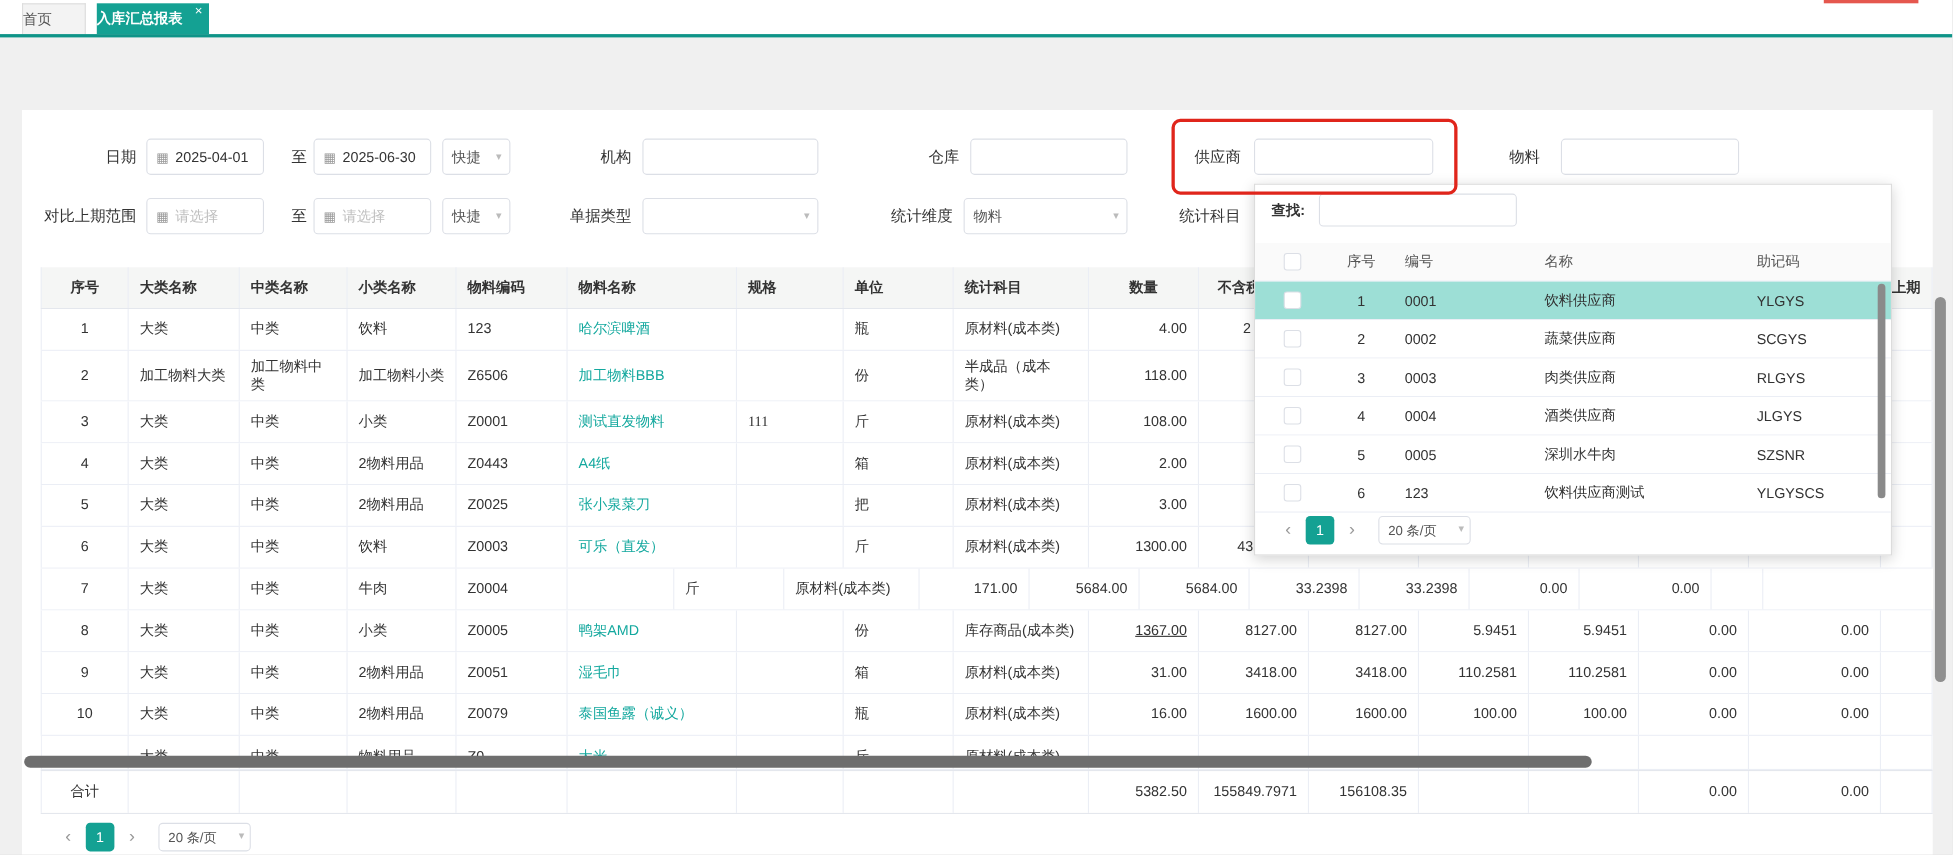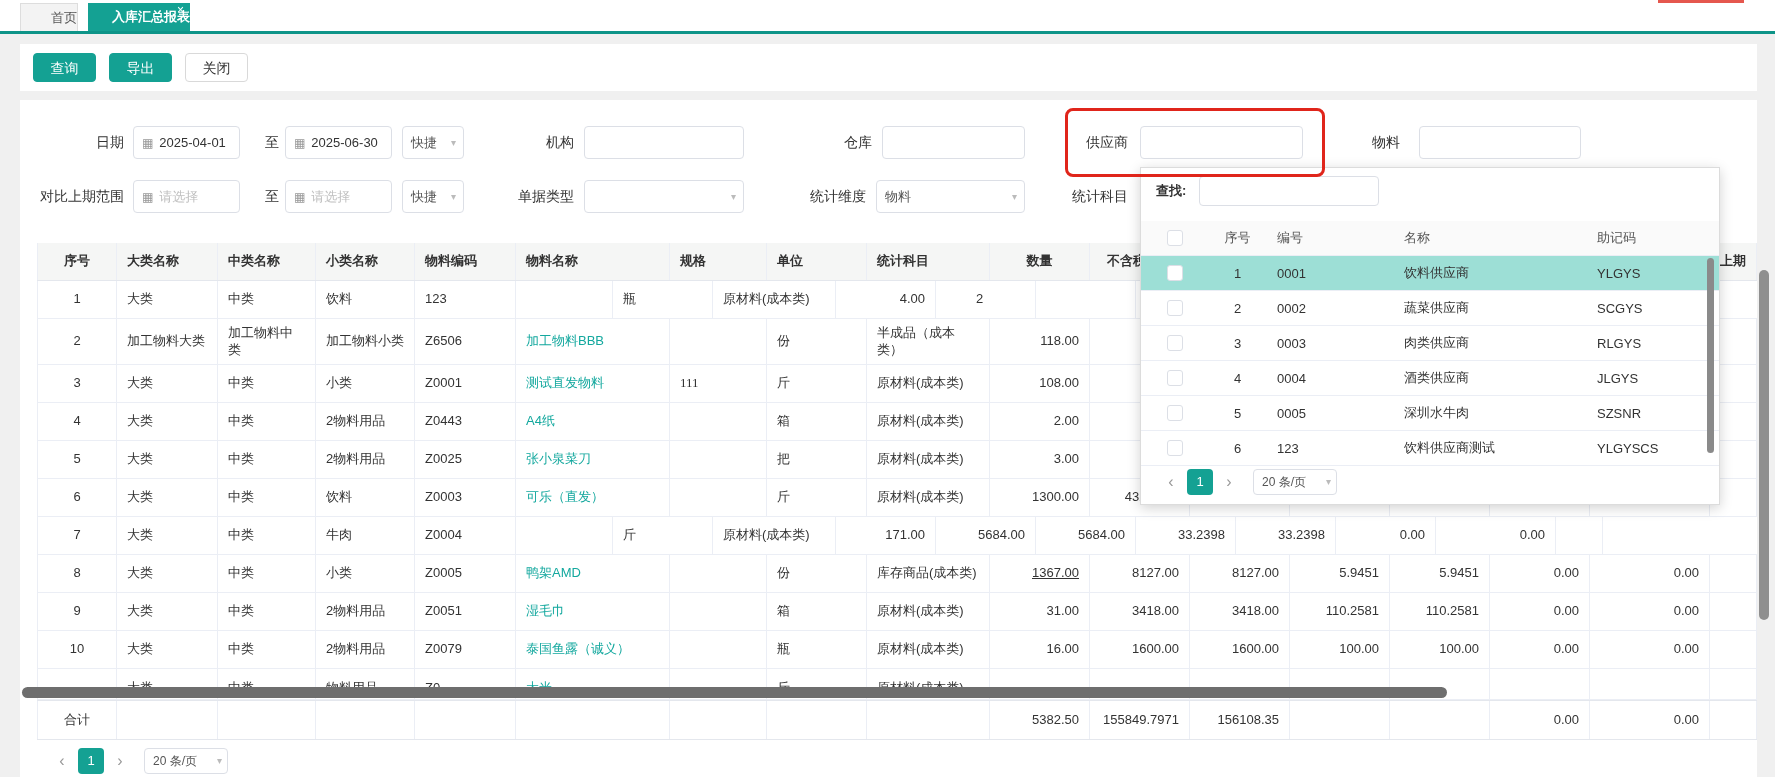--- a/index.html
+++ b/index.html
@@ -1,21 +1,21 @@
 <!DOCTYPE html>
 <html><head>
 <meta charset="utf-8">
 <style>
   * { margin:0; padding:0; box-sizing:border-box; }
   body { background:#d8d8d8; font-family:"Liberation Sans","DejaVu Sans",sans-serif; }
   .canvas { position:relative; width:1775px; height:777px; background:#f0f0f0; overflow:hidden; }
 
   
   .tabbar { position:absolute; left:0; top:0; width:1775px; height:31px; background:#fff; }
-  .tab { position:absolute; top:3px; height:28px; line-height:28px; font-size:13px; text-align:right; cursor:pointer; }
+  .tab { position:absolute; top:3px; height:28px; line-height:28px; font-size:13px; text-align:left; cursor:pointer; }
   .tab.home { left:20px; width:58px; background:#f3f3f3; border:1px solid #ddd; border-bottom:none; color:#555; }
   .tab.active { left:88px; width:102px; background:#14a193; color:#fff; font-weight:bold; }
   .tab .close { position:absolute; right:6px; top:-7px; font-size:12px; font-weight:normal; color:#fff; }
   .tealbar { position:absolute; left:0; top:31px; width:1775px; height:3px; background:#0e9488; }
   .top-red-line { position:absolute; left:1658px; top:0; width:86px; height:3px; background:#e0392f; opacity:.85; }
 
   
   .panel1 { position:absolute; left:20px; top:44px; width:1737px; height:47px; background:#fff; }
   .btn { position:absolute; top:9px; height:29px; width:63px; font-size:14px; border-radius:4px; text-align:center; line-height:29px; cursor:pointer; }
   .btn.primary { background:#14a193; color:#fff; border:1px solid #14a193; }
@@ -86,25 +86,20 @@
   <div class="tabbar">
     <div class="tab home">首页</div>
     <div class="tab active">
       <span>入库汇总报表</span>
       <span class="close">×</span>
     </div>
   </div>
   <div class="tealbar"></div>
   <div class="top-red-line"></div>
 
-  <div class="panel1">
-    <div class="btn primary" id="btn-query">查询</div>
-    <div class="btn primary" id="btn-export">导出</div>
-    <div class="btn plain" id="btn-close">关闭</div>
-  </div>
 
   <div class="panel2"></div>
 
   <div class="flabel row1" style="left:44px;width:80px;">日期</div>
   <div class="fbox row1" style="left:133px;width:107px;">
     <span class="cal">▦</span><span>2025-04-01</span>
   </div>
   <div class="zhi row1" style="left:262px;">至</div>
   <div class="fbox row1" style="left:285px;width:107px;">
     <span class="cal">▦</span><span>2025-06-30</span>
@@ -165,20 +160,23 @@
         <div class="td c" style="width: 100px;"></div>
         <div class="td c" style="width: 120px;"></div>
         <div class="td " style="width: 47px;">上期</div>
       </div>
       <div class="tr" style="height: 38px;">
         <div class="td c" style="width: 80px;">1</div>
         <div class="td " style="width: 101px;">大类</div>
         <div class="td " style="width: 98px;">中类</div>
         <div class="td " style="width: 99px;">饮料</div>
         <div class="td " style="width: 101px;">123</div>
+        <div class="td " style="width: 154px;">
+          <span class="link">哈尔滨啤酒</span>
+        </div>
         <div class="td " style="width: 97px;"></div>
         <div class="td " style="width: 100px;">瓶</div>
         <div class="td " style="width: 123px;">原材料(成本类)</div>
         <div class="td r" style="width: 100px;">4.00</div>
         <div class="td r sliver" style="width: 100px;">2</div>
         <div class="td r" style="width: 100px;"></div>
         <div class="td r" style="width: 100px;"></div>
         <div class="td r" style="width: 100px;"></div>
         <div class="td r" style="width: 100px;"></div>
         <div class="td r" style="width: 120px;"></div>

